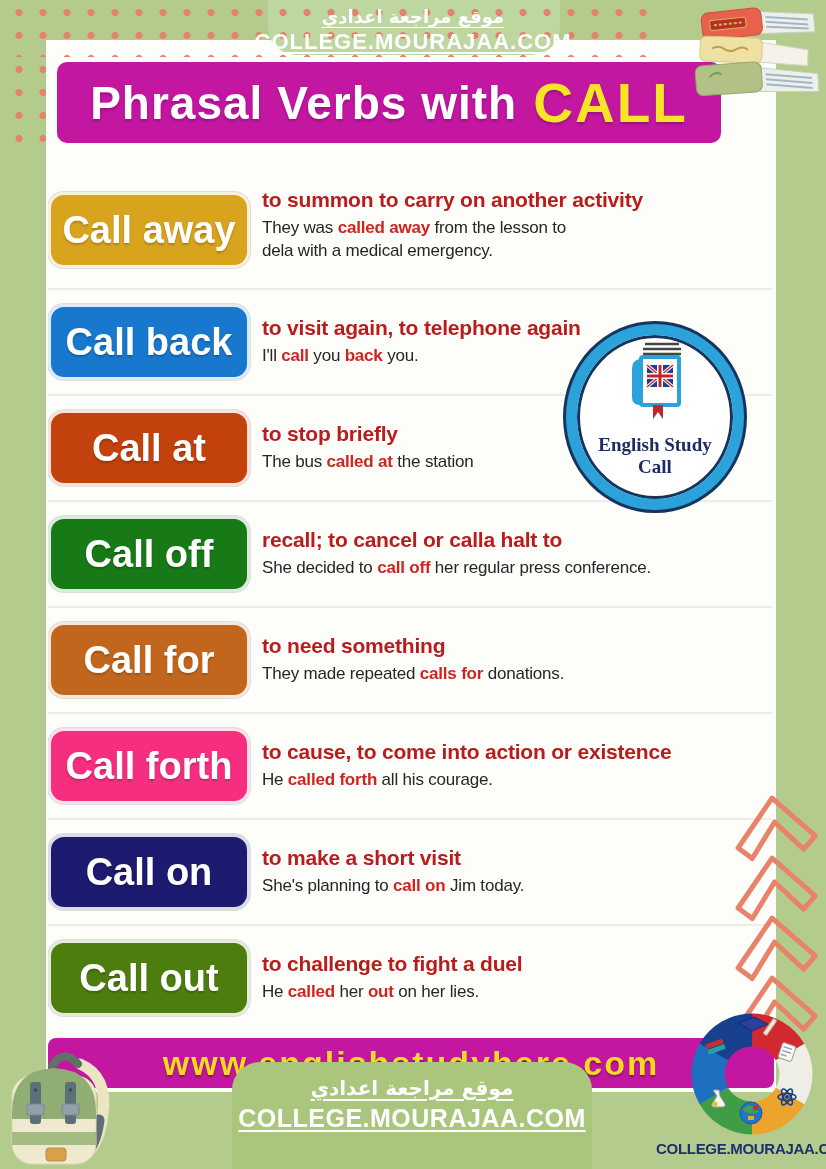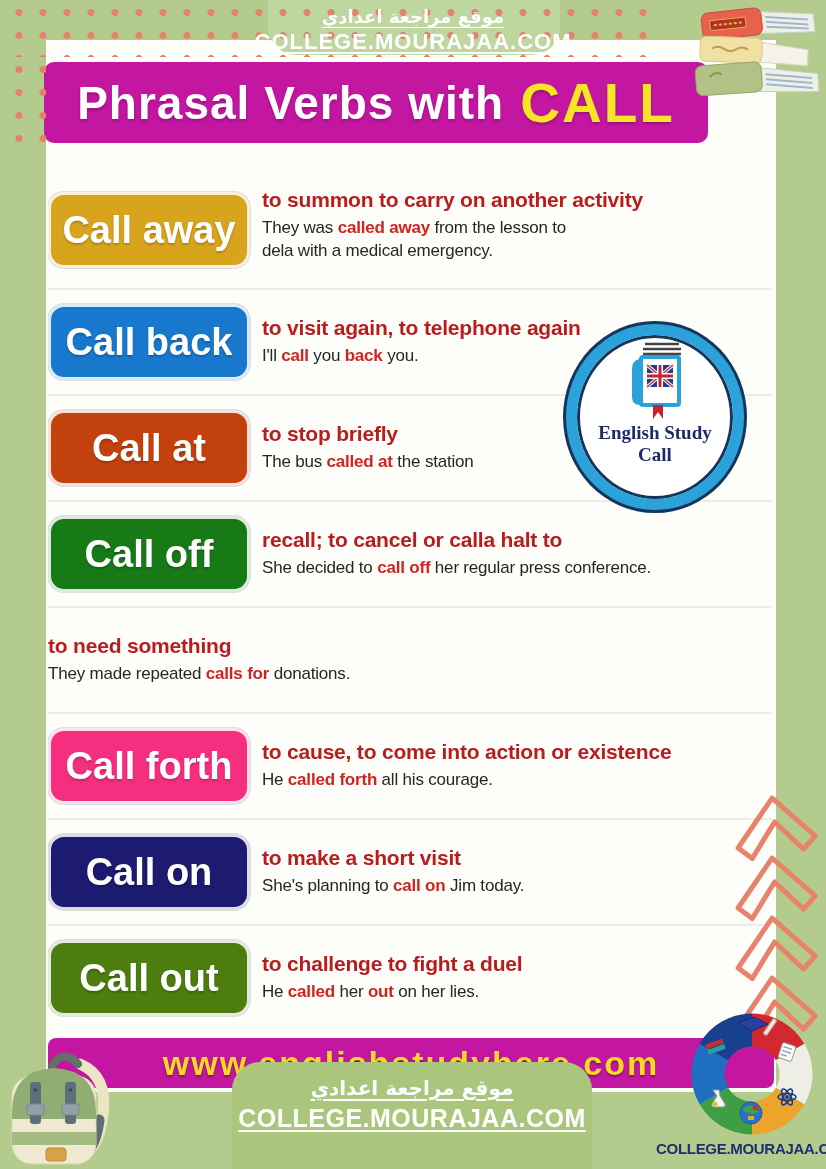--- a/index.html
+++ b/index.html
@@ -11,40 +11,40 @@
   .card{position:absolute;left:46px;top:40px;width:730px;height:1052px;background:#fdfdfa;z-index:1;}
   .dots{position:absolute;z-index:3;pointer-events:none;
     background-image:radial-gradient(circle,#e5826b 3.2px,transparent 3.9px);
     background-size:24px 23px;background-position:7px 1px;}
   #dots-top{left:0;top:0;width:652px;height:57px;}
   #dots-left{left:0;top:57px;width:46px;height:95px;}
   .top-tab{position:absolute;left:268px;top:0;width:292px;height:55px;background:#bed69f;border-radius:0 0 28px 28px;z-index:2;}
   .top-header{position:absolute;left:0;top:6px;width:826px;text-align:center;z-index:4;color:#fff;}
   .top-header .arabic{font-family:"DejaVu Sans",sans-serif;font-size:18px;font-weight:bold;text-decoration:underline;text-underline-offset:4px;}
   .top-header .site{font-size:22px;font-weight:bold;letter-spacing:1px;text-decoration:underline;text-underline-offset:3px;margin-top:2px;}
-  .banner{position:absolute;left:44px;top:62px;width:664px;height:81px;background:#c317a2;border-radius:10px;z-index:2;
+  .banner{position:absolute;left:57px;top:62px;width:664px;height:81px;background:#c317a2;border-radius:10px;z-index:2;
     display:flex;align-items:center;justify-content:center;}
   .banner .prefix{color:#fff;font-size:46px;font-weight:bold;letter-spacing:1px;text-shadow:0 2px 3px rgba(110,0,85,.45);}
   .banner .keyword{color:#f6e426;font-size:55px;font-weight:bold;margin-left:16px;letter-spacing:2px;text-shadow:0 2px 3px rgba(110,0,85,.45);}
   #rows{position:absolute;left:48px;top:162px;width:724px;z-index:2;overflow:hidden;}
   .row{display:flex;align-items:center;min-height:104px;border-bottom:2px solid #edece8;gap:12px;}
   .row:first-child{min-height:126px;}
   .row:last-child{border-bottom:none;}
   .verb-btn{flex:0 0 202px;height:76px;border-radius:16px;display:flex;align-items:center;justify-content:center;
     border:3px solid rgba(255,255,255,.85);box-shadow:0 0 0 1px rgba(0,0,0,.12);box-sizing:border-box;}
   .verb-label{color:#fff;font-size:38px;font-weight:bold;white-space:nowrap;text-shadow:0 2px 2px rgba(0,0,0,.2);}
   .row-text{flex:1;min-width:0;}
   .definition{font-size:21px;font-weight:bold;color:#b91c1c;letter-spacing:-.2px;white-space:nowrap;margin-bottom:5px;}
   .example{font-size:17px;color:#262626;letter-spacing:-.2px;line-height:1.3;}
   .example .exline{white-space:nowrap;}
   .example .hl{color:#cf2420;font-weight:bold;}
   .esh-logo{position:absolute;left:566px;top:324px;width:156px;height:164px;background:#fff;
     border:11px solid #2ba2da;border-radius:50%;box-shadow:0 0 0 3px #16355c,inset 0 0 0 3px #16355c;
     z-index:3;display:flex;flex-direction:column;align-items:center;}
-  .esh-text{font-family:"Liberation Serif",serif;font-weight:bold;color:#1f2c63;font-size:19px;text-align:center;line-height:1.15;margin-top:1px;}
+  .esh-text{font-family:"Liberation Serif",serif;font-weight:bold;color:#1f2c63;font-size:19px;text-align:center;line-height:1.15;margin-top:13px;}
   .books{position:absolute;left:690px;top:2px;z-index:3;}
   .chevrons{position:absolute;left:726px;top:786px;z-index:3;}
   .bottom-banner{position:absolute;left:48px;top:1038px;width:726px;height:50px;background:#c317a2;border-radius:8px;z-index:2;
     display:flex;align-items:center;justify-content:center;}
   .bottom-banner .url{color:#f5d922;font-size:34px;font-weight:bold;letter-spacing:2px;text-shadow:0 2px 2px rgba(90,0,70,.5);}
   .footer-box{position:absolute;left:232px;top:1062px;width:360px;height:107px;background:#a9c67c;border-radius:28px 28px 0 0;
     z-index:4;text-align:center;color:#fff;padding-top:14px;box-sizing:border-box;}
   .footer-box .arabic{font-family:"DejaVu Sans",sans-serif;font-size:20px;font-weight:bold;text-decoration:underline;text-underline-offset:4px;}
   .footer-box .site{font-size:25px;font-weight:bold;letter-spacing:.5px;text-decoration:underline;text-underline-offset:3px;margin-top:4px;}
   .backpack{position:absolute;left:2px;top:1032px;z-index:5;}
@@ -144,20 +144,23 @@
     </div>
     <div class="row-text">
       <div class="definition">recall; to cancel or calla halt to</div>
       <div class="example">
           <div class="exline"><span>She decided to </span><span class="hl">call off</span><span> her regular press conference.</span></div>
         </div>
     </div>
   </div>
 
   <div class="row">
+    <div class="verb-btn" style="background: rgb(194, 102, 29);">
+      <span class="verb-label">Call for</span>
+    </div>
     <div class="row-text">
       <div class="definition">to need something</div>
       <div class="example">
           <div class="exline"><span>They made repeated </span><span class="hl">calls for</span><span> donations.</span></div>
         </div>
     </div>
   </div>
 
   <div class="row">
     <div class="verb-btn" style="background: rgb(245, 46, 128);">

